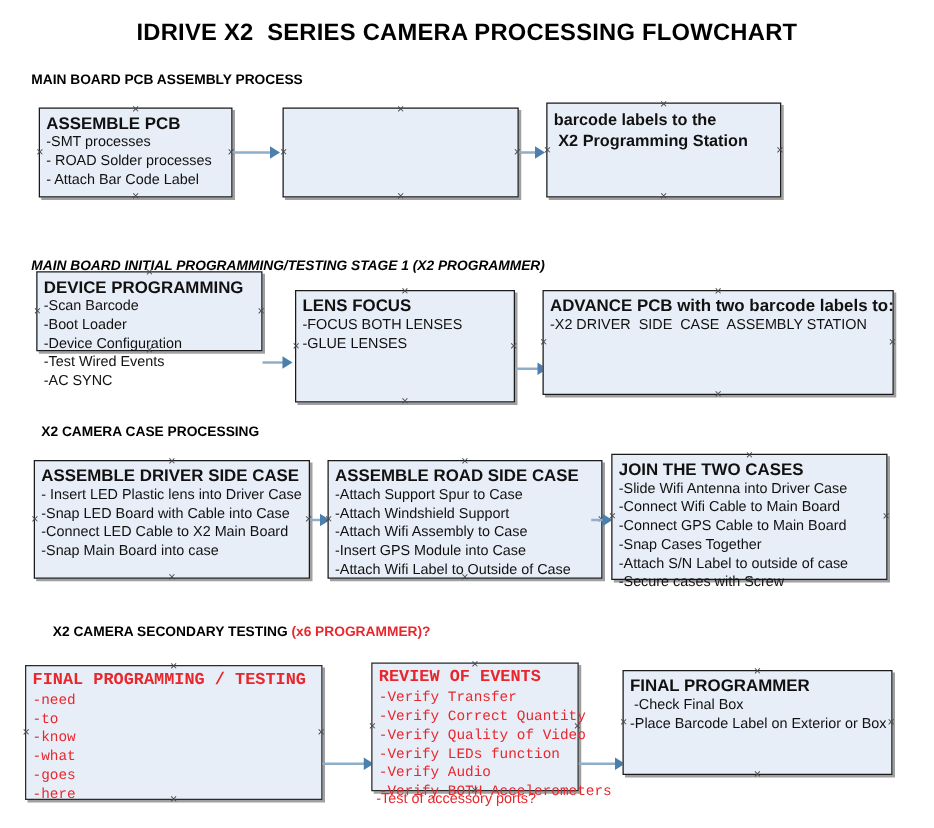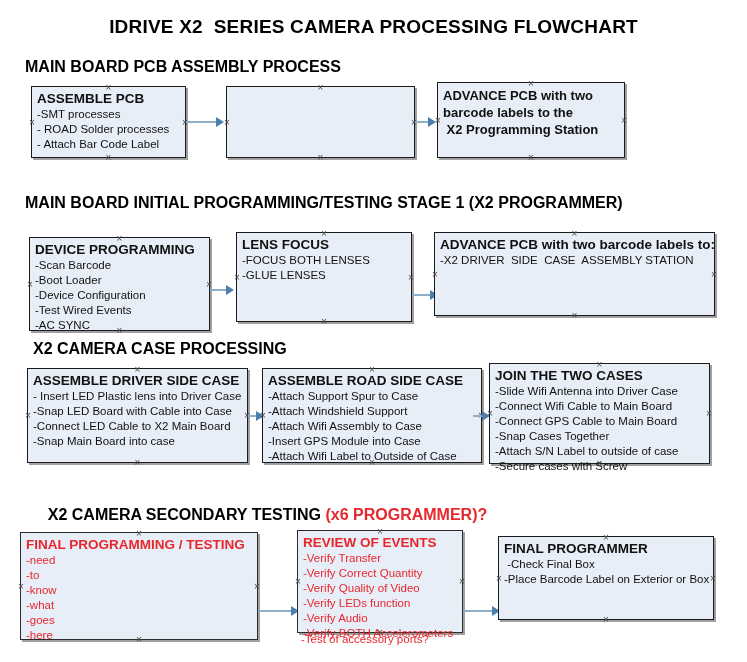--- a/index.html
+++ b/index.html
@@ -28,21 +28,21 @@
     width: 747px;
     text-align: center;
     font-size: 19px;
     font-weight: bold;
     letter-spacing: 0.2px;
     color: #000000;
     white-space: pre;
   }
   .section-title {
     position: absolute;
-    font-size: 16px;
+    font-size: 11px;
     font-weight: bold;
     color: #000000;
     white-space: pre;
   }
   .section-title .accent {
     color: #e8272d;
   }
 
   
   .node {
@@ -74,20 +74,21 @@
   .node-body {
     padding: 4px 16px 0 5px;
   }
   
   .node.red .title,
   .node.red .line {
     color: #e8272d;
   }
   .node.red {
     border-color: #2b2b2b;
+    font-family: Liberation Mono, monospace;
   }
   
   .overflow-line {
     position: absolute;
     font-size: 11.5px;
     line-height: 15px;
     color: #e8272d;
     white-space: pre;
   }
 
@@ -152,33 +153,32 @@
     <span class="handle" style="left:50%; top:100%;"></span>
     <span class="handle" style="left:0; top:50%;"></span>
     <span class="handle" style="left:100%; top:50%;"></span>
   </div>
 
   <div class="connector" style="left:415px; top:121px; width:15px;"></div>
   <div class="arrowhead" style="left:428px; top:117px;"></div>
 
   <div class="node" style="left:437px; top:82px; width:188px; height:76px;">
     <div class="node-body">
-      <div class="line bold">ADVANCE PCB with two</div>
       <div class="line bold">barcode labels to the</div>
       <div class="line bold"> X2 Programming Station</div>
     </div>
     <span class="handle" style="left:50%; top:0;"></span>
     <span class="handle" style="left:50%; top:100%;"></span>
     <span class="handle" style="left:0; top:50%;"></span>
     <span class="handle" style="left:100%; top:50%;"></span>
   </div>
 
-  <div class="section-title" style="left:25px; top:194px;">MAIN BOARD INITIAL PROGRAMMING/TESTING STAGE 1 (X2 PROGRAMMER)</div>
-
-  <div class="node" style="left:29px; top:237px; width:181px; height:94px;">
+  <div class="section-title" style="left:25px; top:207px;font-style:italic;">MAIN BOARD INITIAL PROGRAMMING/TESTING STAGE 1 (X2 PROGRAMMER)</div>
+
+  <div class="node" style="left:29px; top:217px; width:181px; height:64px;">
     <div class="node-body">
       <div class="title">DEVICE PROGRAMMING</div>
       <div class="line">-Scan Barcode</div>
       <div class="line">-Boot Loader</div>
       <div class="line">-Device Configuration</div>
       <div class="line">-Test Wired Events</div>
       <div class="line">-AC SYNC</div>
     </div>
     <span class="handle" style="left:50%; top:0;"></span>
     <span class="handle" style="left:50%; top:100%;"></span>

